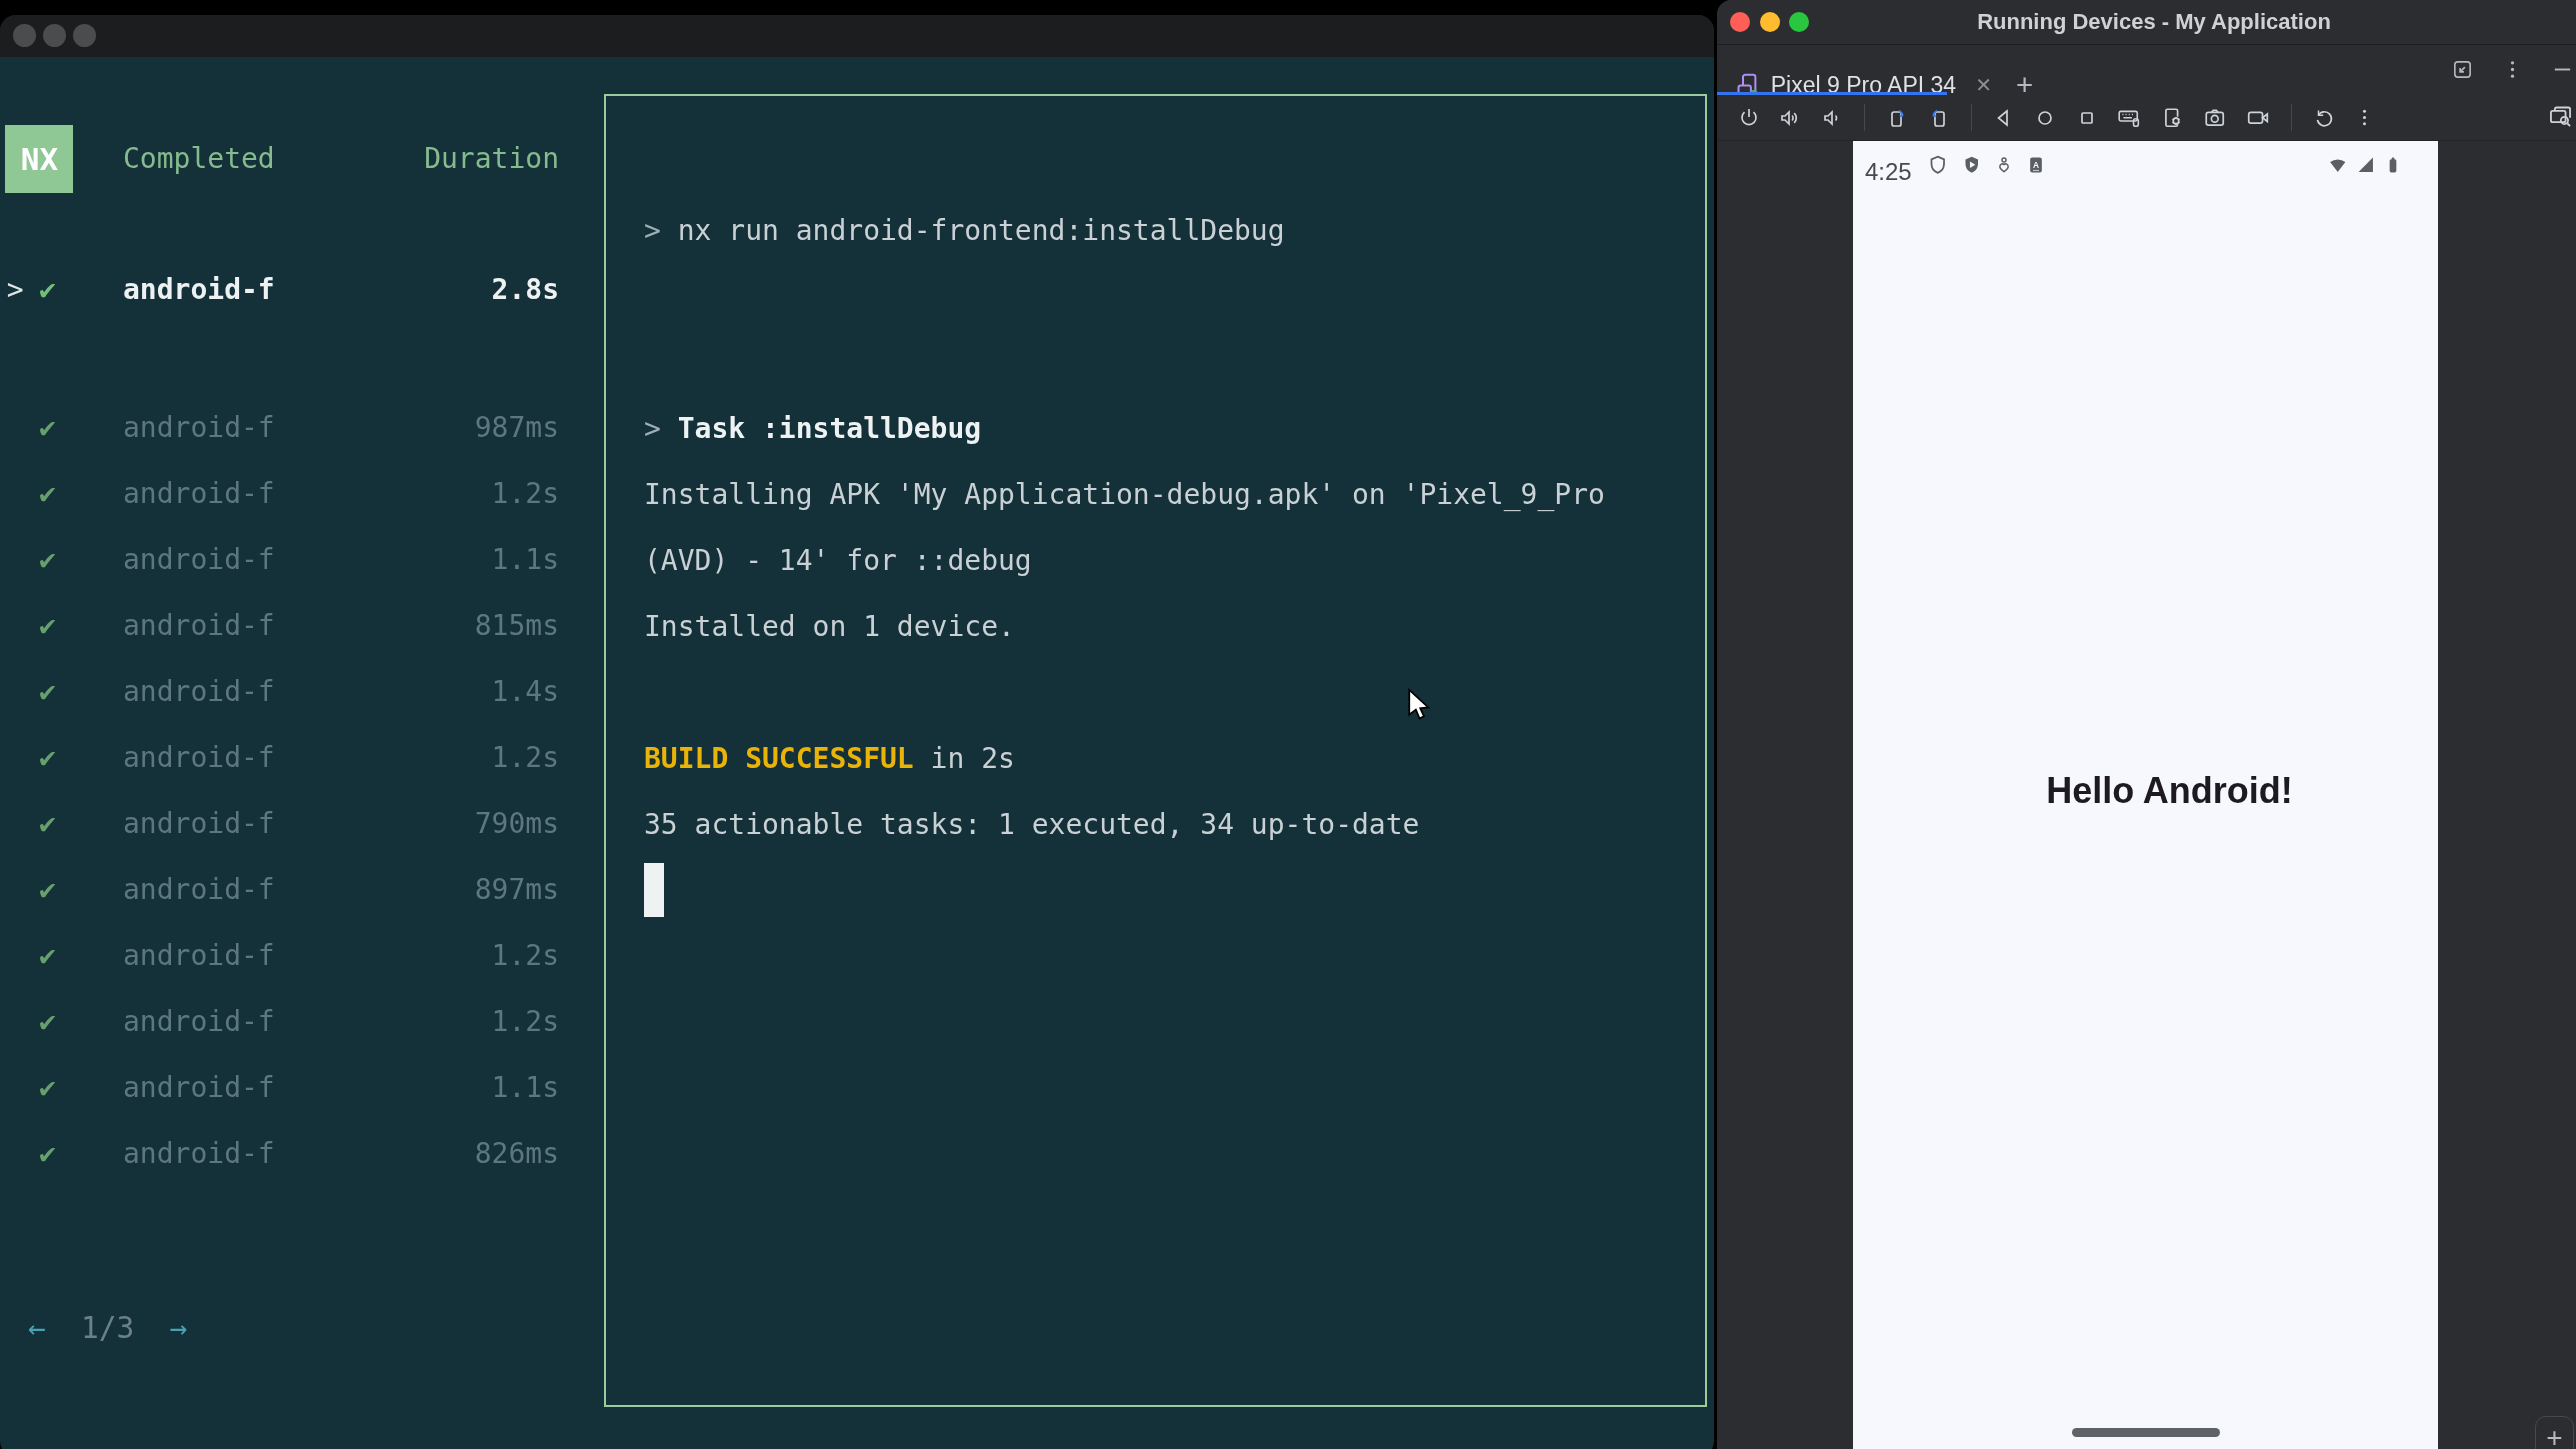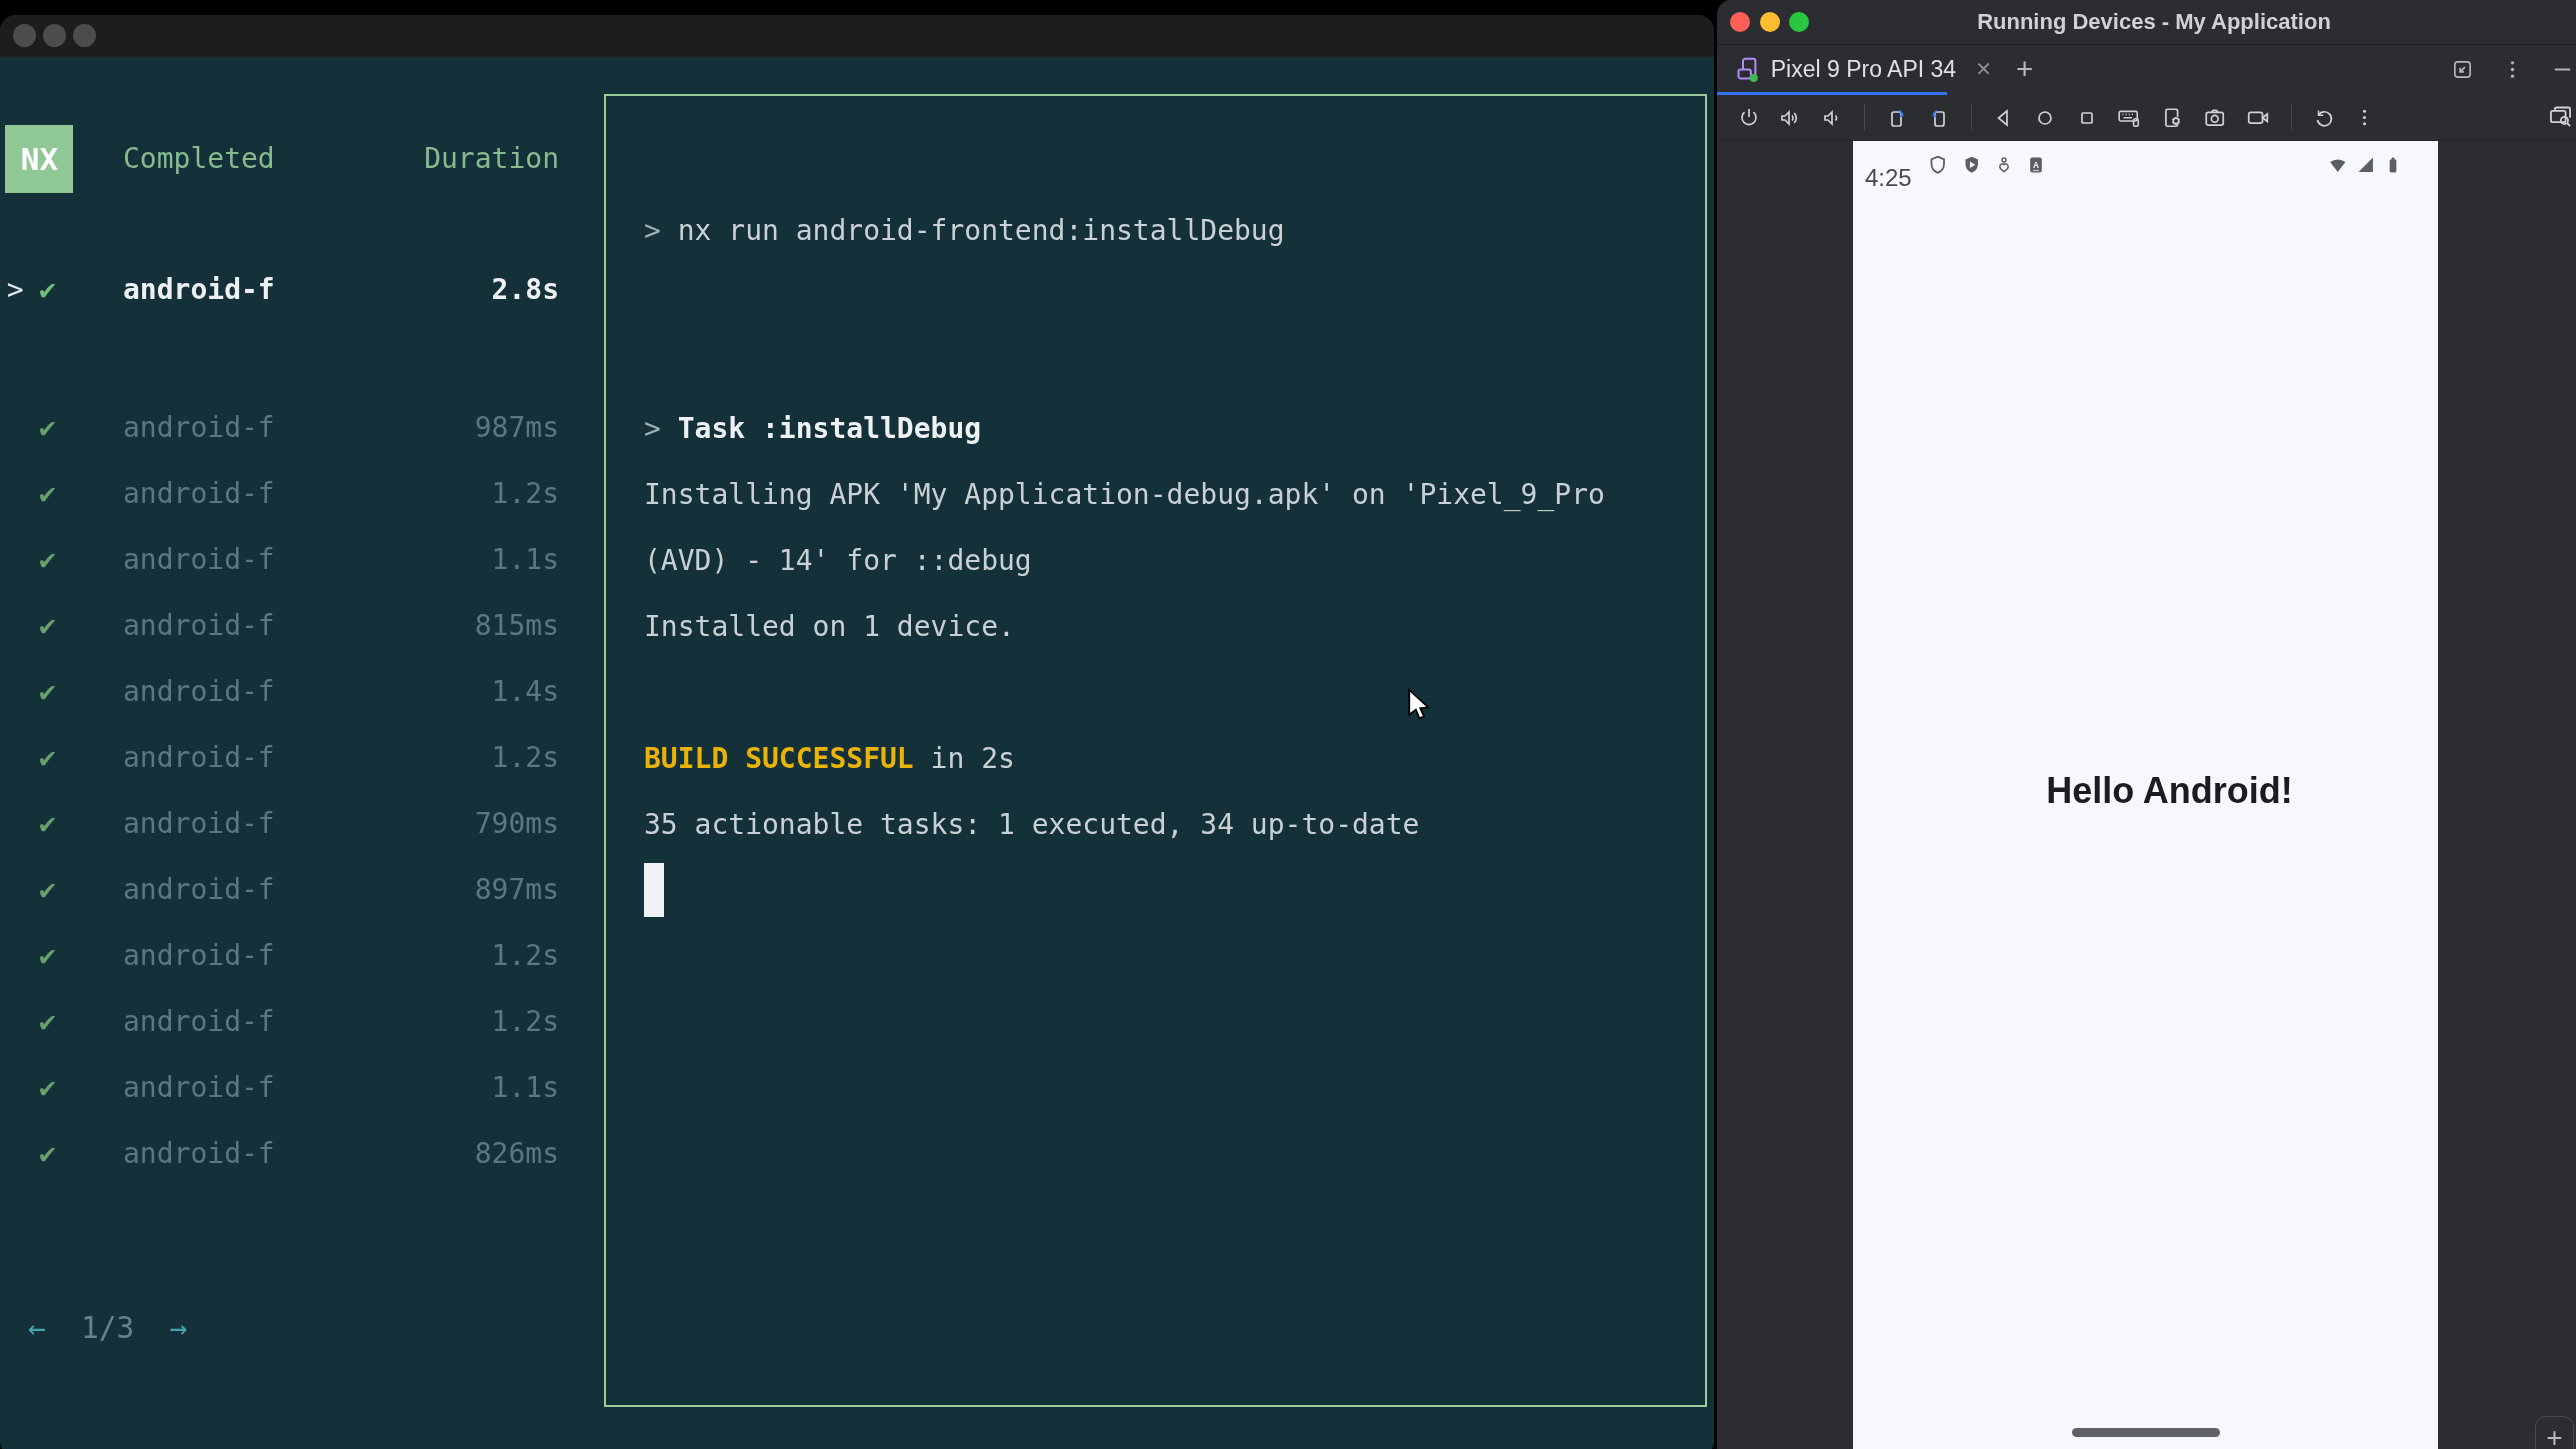--- a/index.html
+++ b/index.html
@@ -59,37 +59,37 @@
   .as-titlebar{position:absolute;left:0;top:0;width:100%;height:44px;background:#2b2d30;
     border-bottom:1.3px solid #1d1e21;}
   .traffic{position:absolute;top:12px;left:13.4px;display:flex;gap:9.4px;}
   .tl{width:20px;height:20px;border-radius:50%;}
   .tl.red{background:#ff5f57;} .tl.yellow{background:#febc2e;} .tl.green{background:#29c73f;}
   .as-title{position:absolute;width:100%;text-align:center;top:9.4px;font-size:22px;
     font-weight:bold;color:#cfd1d4;}
 
   .as-tabrow{position:absolute;left:0;top:46px;width:100%;height:50px;background:#2b2d30;}
   .tab-underline{position:absolute;left:0;bottom:0;width:230px;height:4px;background:#3574f0;}
-  .device-tab{position:absolute;left:0;top:0;height:46px;display:flex;align-items:center;padding-left:17.4px;}
+  .device-tab{position:absolute;left:0;top:16px;height:46px;display:flex;align-items:center;padding-left:17.4px;}
   .tab-label{font-size:23px;color:#dfe1e5;margin-left:9.4px;}
   .tab-close{font-size:20px;color:#8c8e94;margin-left:19px;}
   .tab-add{font-size:29.5px;color:#b6b8bd;margin-left:24px;font-weight:300;}
   .tabrow-right{position:absolute;right:17.4px;top:0;height:46px;display:flex;align-items:center;gap:27px;color:#b6b8bd;}
 
   .as-toolbar{position:absolute;left:0;top:95px;width:100%;height:46px;background:#2b2d30;
     border-bottom:0.7px solid #222428;display:flex;align-items:center;padding-left:20px;box-sizing:border-box;gap:17.4px;}
   .tb-sep{width:1.3px;height:27px;background:#46484d;margin:0 2.7px;}
   .tb-icon{display:flex;align-items:center;justify-content:center;}
   .toolbar-far-right{position:absolute;right:17.4px;top:0;height:43px;display:flex;align-items:center;}
 
   .as-content{position:absolute;left:0;top:141px;width:100%;height:1308px;background:#2b2d30;}
   .device-screen{position:absolute;left:136px;top:0;width:585px;height:1308px;background:#f7f8fd;}
 
   .statusbar{position:absolute;left:0;top:9.4px;width:100%;height:32px;}
-  .sb-time{position:absolute;left:12px;top:14px;font-size:24px;color:#49494d;}
+  .sb-time{position:absolute;left:12px;top:8px;font-size:24px;color:#49494d;}
   .sb-left-icons{position:absolute;left:74px;top:4px;display:flex;gap:12px;align-items:center;}
   .sb-right-icons{position:absolute;right:35px;top:4px;display:flex;gap:6.7px;align-items:center;}
 
   .hello-text{position:absolute;left:0;top:629px;width:100%;text-align:center;
     font-size:36px;font-weight:bold;color:#1d1b20;padding-left:24px;}
 
   .nav-handle{position:absolute;left:219px;top:1287px;width:148px;height:8.7px;border-radius:4.7px;background:#5f6368;}
 
   .zoom-panel{position:absolute;right:17px;top:1275px;width:39px;height:144px;
     border:1.3px solid #47494e;border-radius:10.7px;display:flex;flex-direction:column;

